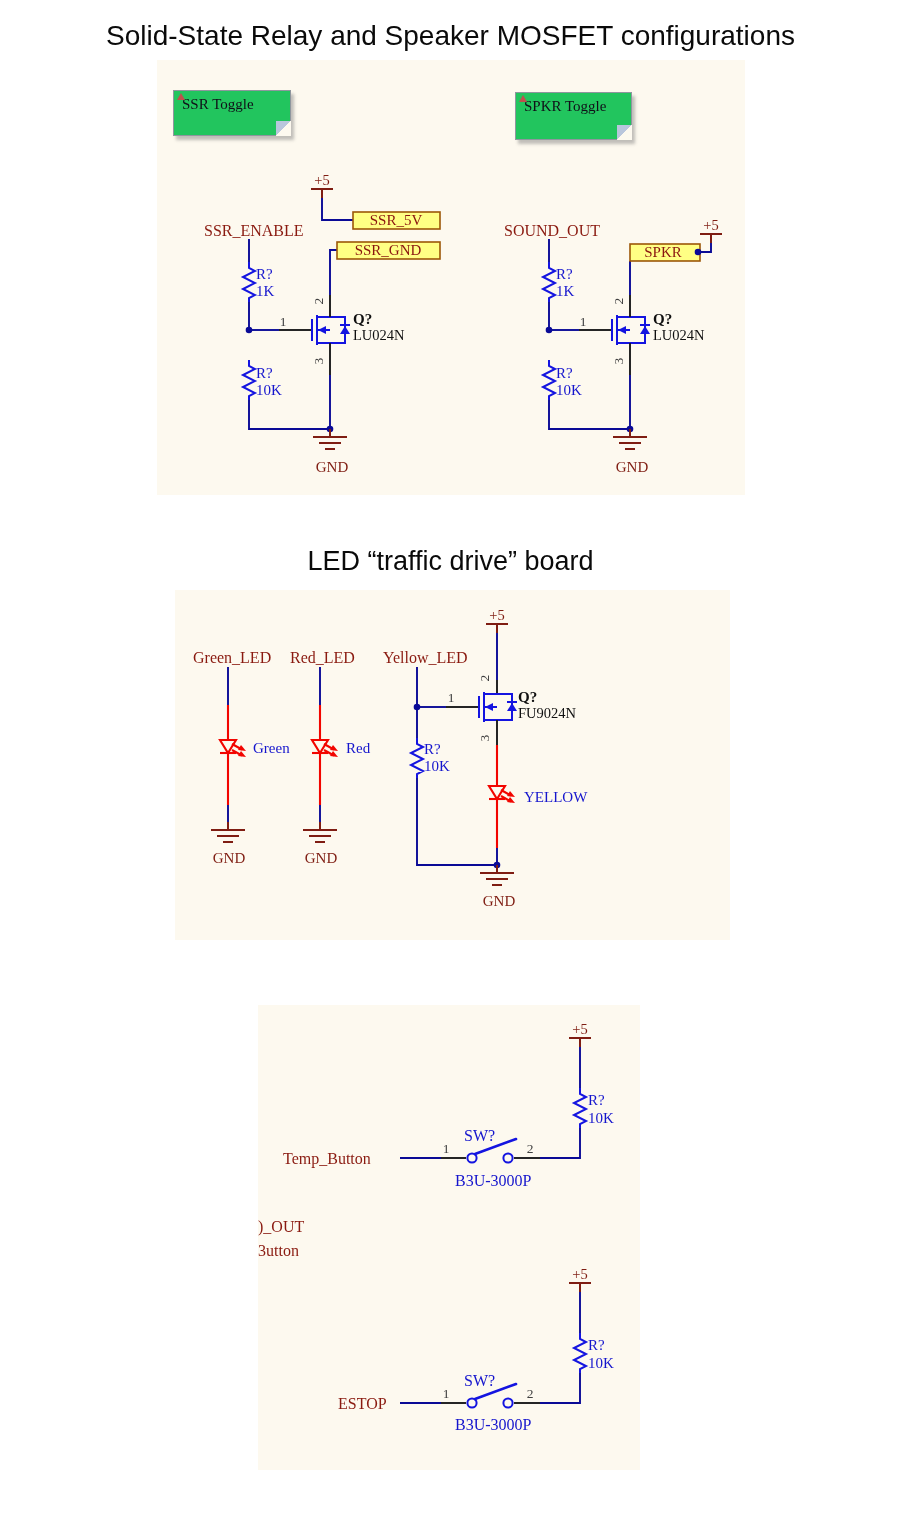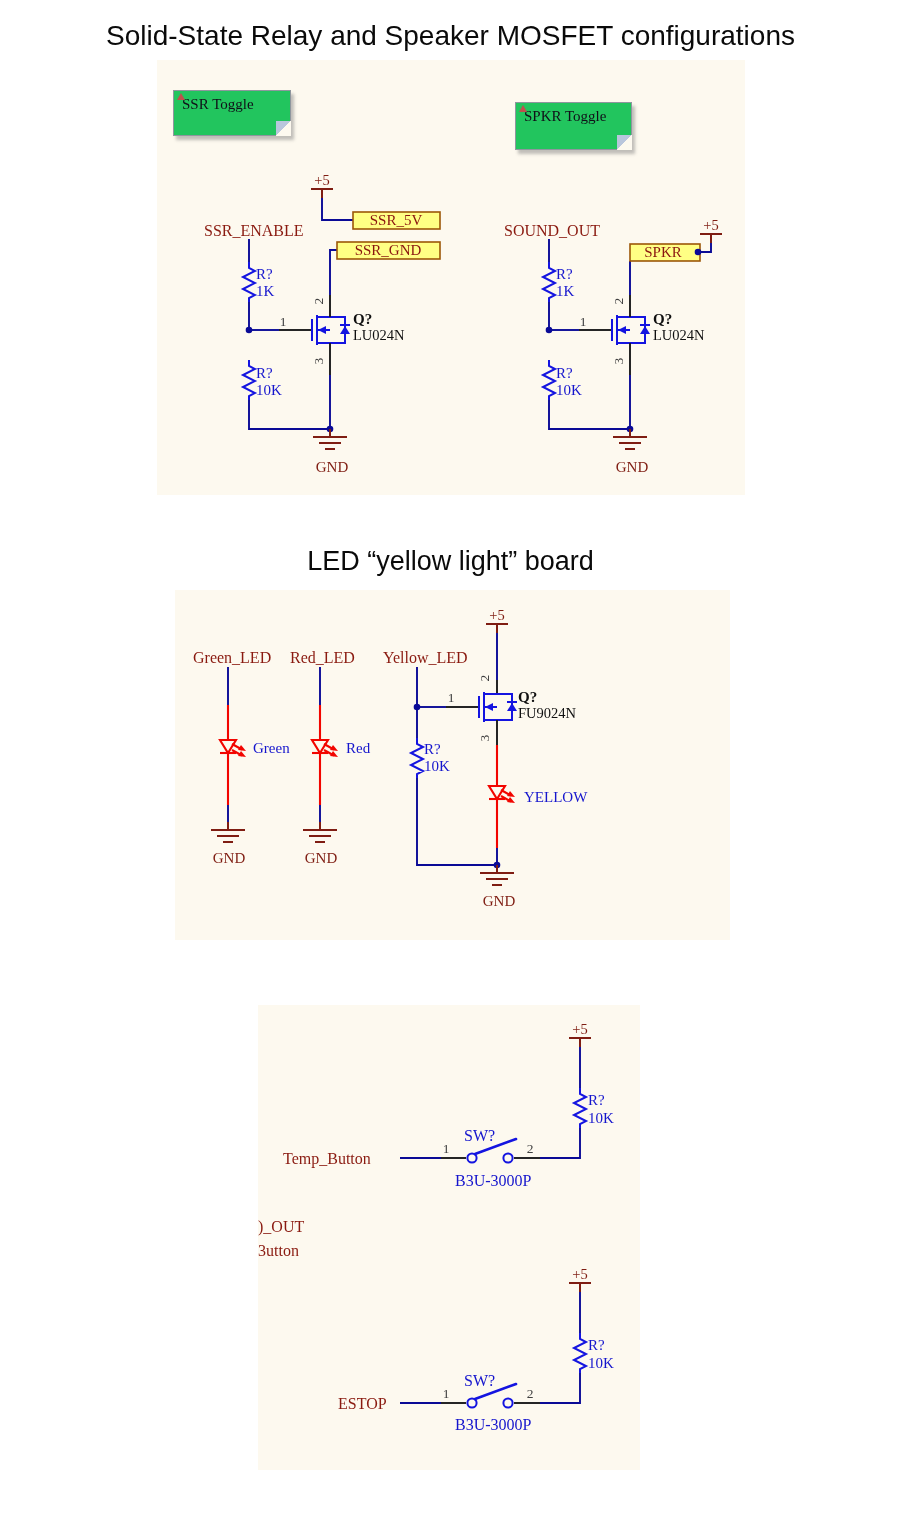--- a/index.html
+++ b/index.html
@@ -54,21 +54,21 @@
 
   <div class="title" style="top:20px;font-size:28px;">Solid-State Relay and Speaker MOSFET configurations</div>
 
   <div class="schem" style="left:157px;top:60px;width:588px;height:435px;">
 
     <div class="note" style="left:16px;top:30px;width:116px;height:44px;">
       <span class="marker"></span>
       <span class="ntext">SSR Toggle</span>
       <span class="fold"></span>
     </div>
-    <div class="note" style="left:358px;top:42px;width:115px;height:46px;">
+    <div class="note" style="left:358px;top:32px;width:115px;height:46px;">
       <span class="marker"></span>
       <span class="ntext">SPKR Toggle</span>
       <span class="fold"></span>
     </div>
 
     <svg width="588" height="435" viewBox="0 0 588 435">
       <defs>
         <g id="res">
           <path class="comp" d="M0,0 V6 L6,9 L-6,15 L6,21 L-6,27 L6,33 L0,36 V40"></path>
         </g>
@@ -172,21 +172,21 @@
 
         <path class="pin" d="M473,283 V315"></path>
         <path class="wire" d="M473,315 V369"></path>
         <circle class="junc" cx="473" cy="369" r="3.3"></circle>
         <use href="#gndsym" transform="translate(473,369)"></use>
         <text class="gndlabel" x="475" y="412" text-anchor="middle">GND</text>
       </g>
     </svg>
   </div>
 
-  <div class="title" style="top:546px;">LED “yellow light” board</div>
+  <div class="title" style="top:546px;">LED “traffic drive” board</div>
 
   <div class="schem" style="left:175px;top:590px;width:555px;height:350px;">
 
     <svg width="555" height="350" viewBox="0 0 555 350">
 
       <g>
         <text class="net" x="18" y="73">Green_LED</text>
         <path class="wire" d="M53,77 V115"></path>
         <path class="ledln" d="M53,115 V150"></path>
         <use href="#led" transform="translate(53,150)"></use>

